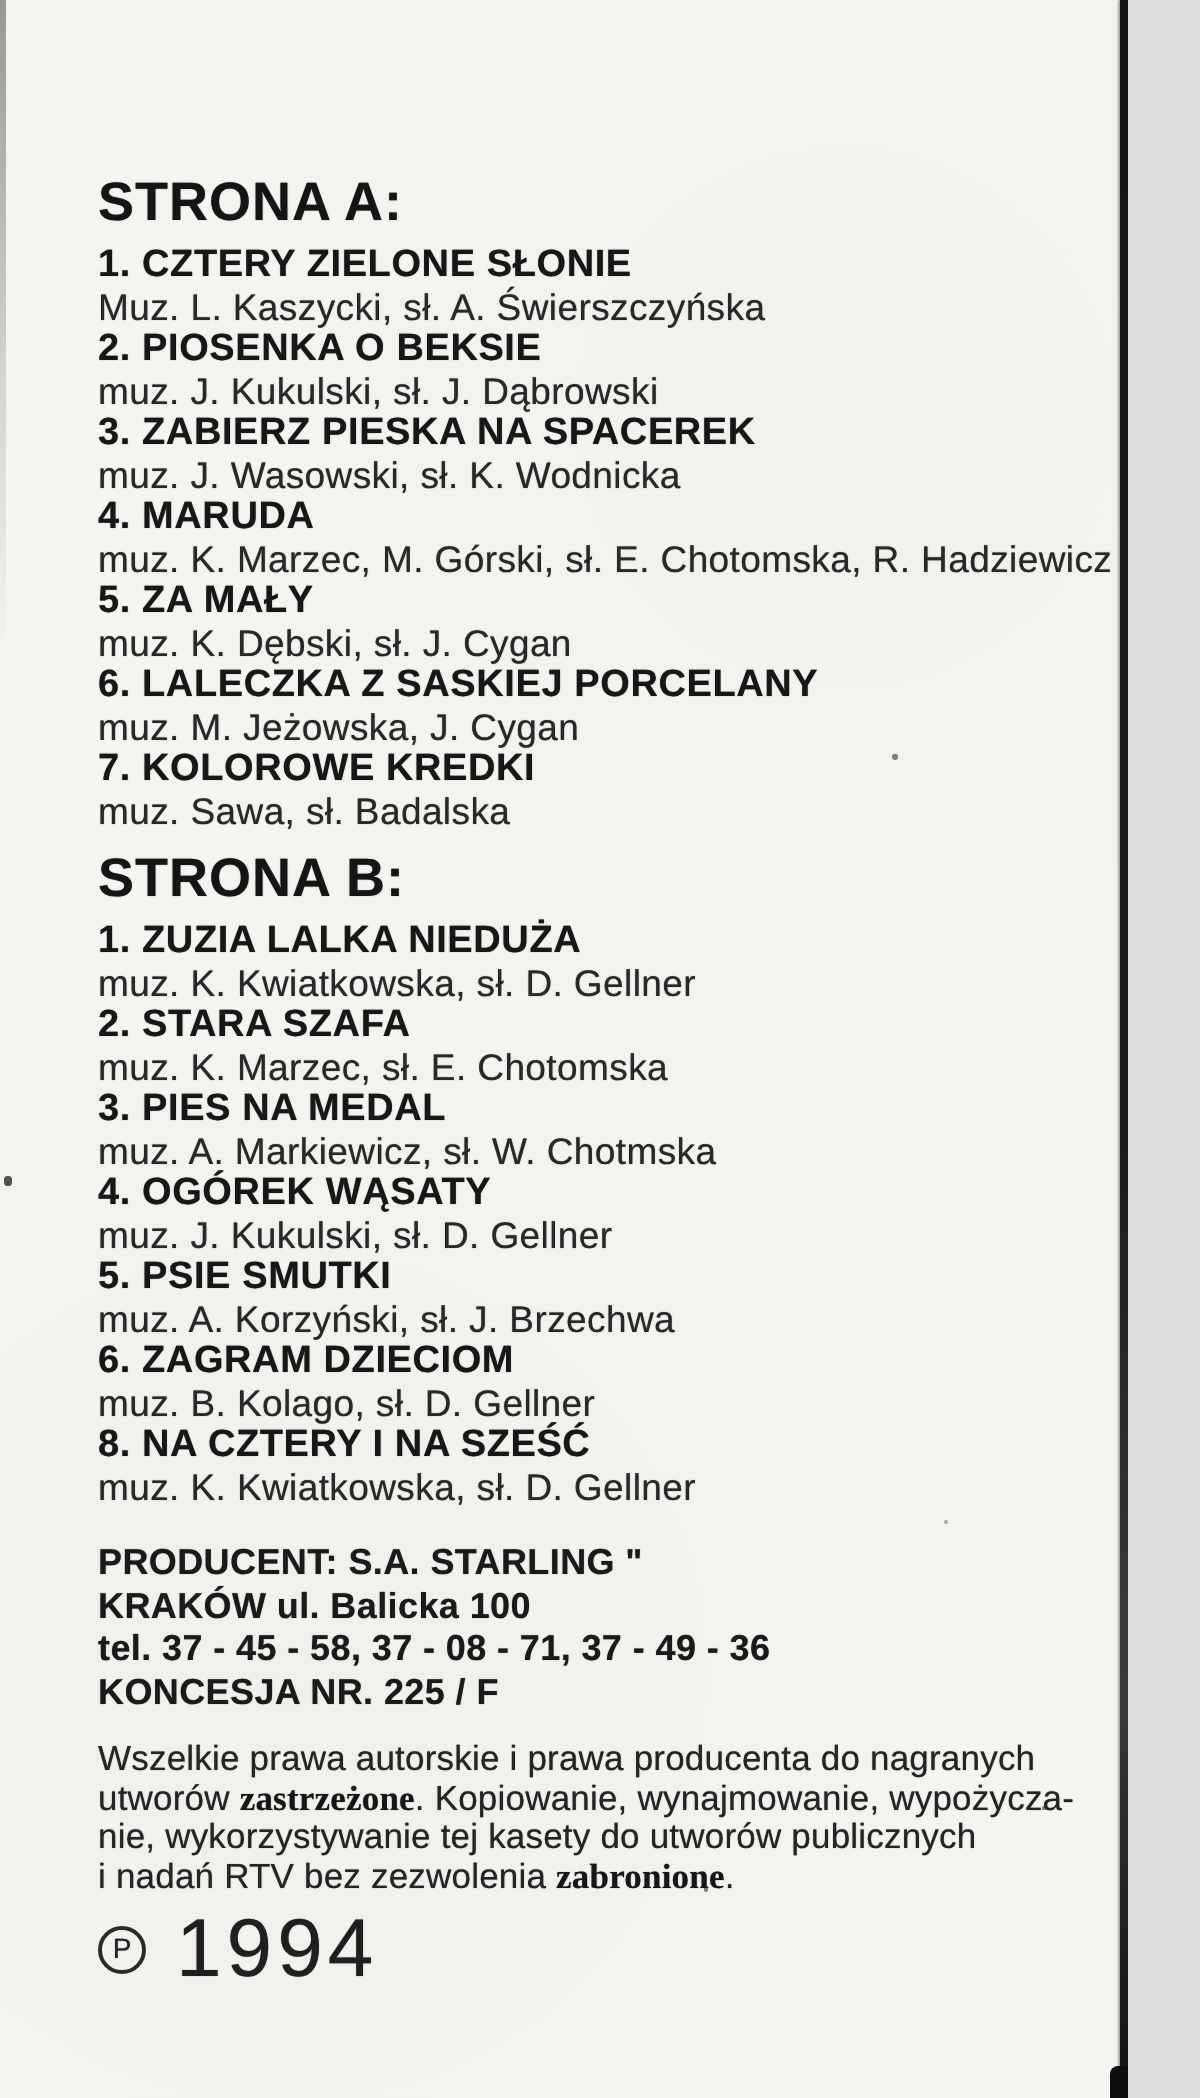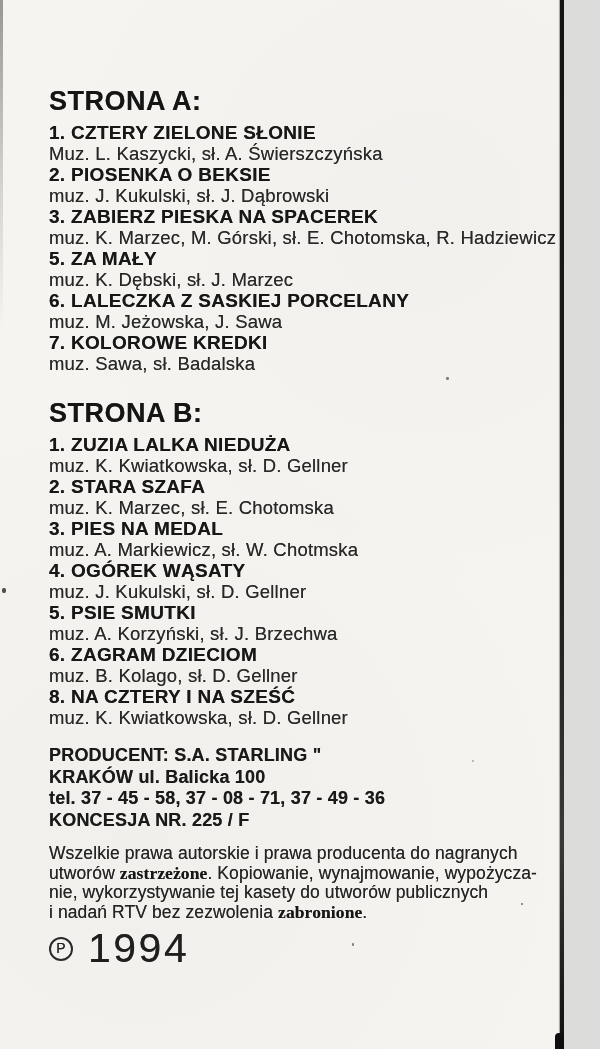--- a/index.html
+++ b/index.html
@@ -15,21 +15,21 @@
     font-family:"Liberation Sans","DejaVu Sans",sans-serif;
     color:#1c1c1c;
     text-shadow:0 0 .5px rgba(25,25,25,.65);
   }
   .content{position:absolute;left:49px;top:86px;width:535px;}
   .side-heading{
     margin:0 0 6px 0;
     font-size:27px;font-weight:bold;line-height:30px;letter-spacing:.5px;
     color:#151515;
   }
-  .side-b .side-heading{margin-top:24px;}
+  .side-b .side-heading{margin-top:8px;}
   .track-title{
     font-size:19px;font-weight:bold;line-height:21px;letter-spacing:.3px;
     color:#171717;white-space:nowrap;
   }
   .track-credits{
     font-size:18.5px;font-weight:400;line-height:21px;letter-spacing:.2px;
     color:#282828;white-space:nowrap;
   }
   .producer{margin-top:17px;}
   .producer-line{
@@ -105,31 +105,33 @@
       <div class="track">
         <div class="track-title">1. CZTERY ZIELONE SŁONIE</div>
         <div class="track-credits">Muz. L. Kaszycki, sł. A. Świerszczyńska</div>
       </div>
       <div class="track">
         <div class="track-title">2. PIOSENKA O BEKSIE</div>
         <div class="track-credits">muz. J. Kukulski, sł. J. Dąbrowski</div>
       </div>
       <div class="track">
         <div class="track-title">3. ZABIERZ PIESKA NA SPACEREK</div>
+        <div class="track-credits">muz. J. Wasowski, sł. K. Wodnicka</div>
       </div>
       <div class="track">
+        <div class="track-title">4. MARUDA</div>
         <div class="track-credits">muz. K. Marzec, M. Górski, sł. E. Chotomska, R. Hadziewicz</div>
       </div>
       <div class="track">
         <div class="track-title">5. ZA MAŁY</div>
-        <div class="track-credits">muz. K. Dębski, sł. J. Marzec</div>
+        <div class="track-credits">muz. K. Dębski, sł. J. Cygan</div>
       </div>
       <div class="track">
         <div class="track-title">6. LALECZKA Z SASKIEJ PORCELANY</div>
-        <div class="track-credits">muz. M. Jeżowska, J. Sawa</div>
+        <div class="track-credits">muz. M. Jeżowska, J. Cygan</div>
       </div>
       <div class="track">
         <div class="track-title">7. KOLOROWE KREDKI</div>
         <div class="track-credits">muz. Sawa, sł. Badalska</div>
       </div>
     </section>
 
     <section class="side side-b">
       <h1 class="side-heading">STRONA B:</h1>
 

